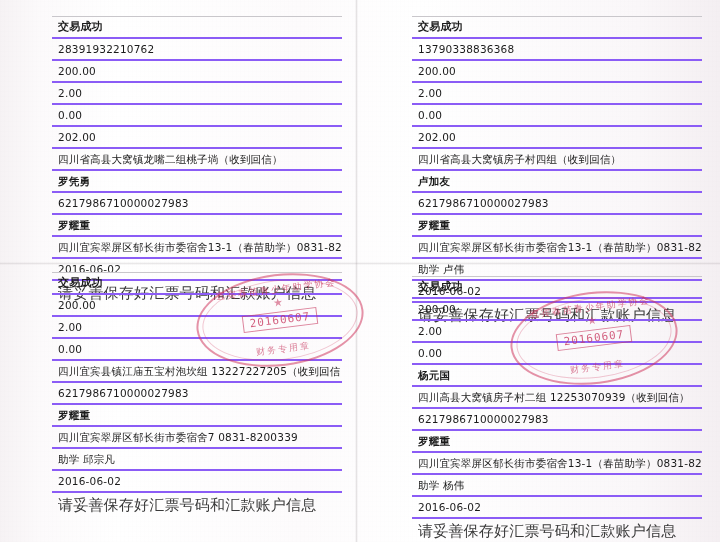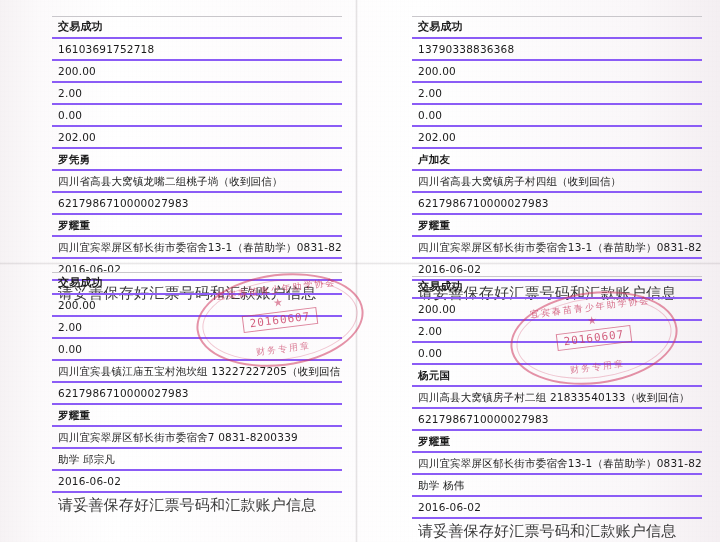--- a/index.html
+++ b/index.html
@@ -155,46 +155,47 @@
 </head>
 <body>
 
 <div class="scan-bg"></div>
 <div class="scan-noise"></div>
 <div class="fold fold-v" style="left:355px;"></div>
 <div class="fold fold-h" style="top:262px;"></div>
 
 <div class="receipt" style="left:52px; top:16px; width:290px;">
   <div class="row title">交易成功</div>
-  <div class="row">16103691752718</div>
+  <div class="row">28391932210762</div>
   <div class="row">200.00</div>
   <div class="row">2.00</div>
   <div class="row">0.00</div>
   <div class="row">202.00</div>
+  <div class="row">四川省高县大窝镇龙嘴二组桃子埫（收到回信）</div>
   <div class="row name">罗凭勇</div>
-  <div class="row">四川省高县大窝镇龙嘴二组桃子埫（收到回信）</div>
   <div class="row">6217986710000027983</div>
   <div class="row name">罗耀重</div>
   <div class="row">四川宜宾翠屏区郁长街市委宿舍13-1（春苗助学）0831-8200339</div>
   <div class="row">2016-06-02</div>
   <div class="row footer faint">请妥善保存好汇票号码和汇款账户信息</div>
 </div>
 
 <div class="receipt" style="left:412px; top:16px; width:290px;">
   <div class="row title">交易成功</div>
   <div class="row">13790338836368</div>
   <div class="row">200.00</div>
   <div class="row">2.00</div>
   <div class="row">0.00</div>
   <div class="row">202.00</div>
+  <div class="row">四川省高县大窝镇房子村四组（收到回信）</div>
   <div class="row name">卢加友</div>
-  <div class="row">四川省高县大窝镇房子村四组（收到回信）</div>
   <div class="row">6217986710000027983</div>
   <div class="row name">罗耀重</div>
   <div class="row">四川宜宾翠屏区郁长街市委宿舍13-1（春苗助学）0831-8200339</div>
+  <div class="row">助学 卢伟</div>
   <div class="row">2016-06-02</div>
   <div class="row footer faint">请妥善保存好汇票号码和汇款账户信息</div>
 </div>
 
 <div class="receipt" style="left:52px; top:272px; width:290px;">
   <div class="row title">交易成功</div>
   <div class="row">200.00</div>
   <div class="row">2.00</div>
   <div class="row">0.00</div>
   <div class="row">四川宜宾县镇江庙五宝村泡坎组 13227227205（收到回信）</div>
@@ -212,21 +213,21 @@
   <div class="stamp-box">20160607</div>
   <div class="stamp-arc2">财务专用章</div>
 </div>
 
 <div class="receipt" style="left:412px; top:276px; width:290px;">
   <div class="row title">交易成功</div>
   <div class="row">200.00</div>
   <div class="row">2.00</div>
   <div class="row">0.00</div>
   <div class="row name">杨元国</div>
-  <div class="row">四川高县大窝镇房子村二组 21833540133（收到回信）</div>
+  <div class="row">四川高县大窝镇房子村二组 12253070939（收到回信）</div>
   <div class="row">6217986710000027983</div>
   <div class="row name">罗耀重</div>
   <div class="row">四川宜宾翠屏区郁长街市委宿舍13-1（春苗助学）0831-8200339</div>
   <div class="row">助学 杨伟</div>
   <div class="row">2016-06-02</div>
   <div class="row footer faint">请妥善保存好汇票号码和汇款账户信息</div>
 </div>
 
 <div class="stamp" style="left:510px; top:292px;">
   <div class="stamp-arc">宜宾春苗青少年助学协会</div>

